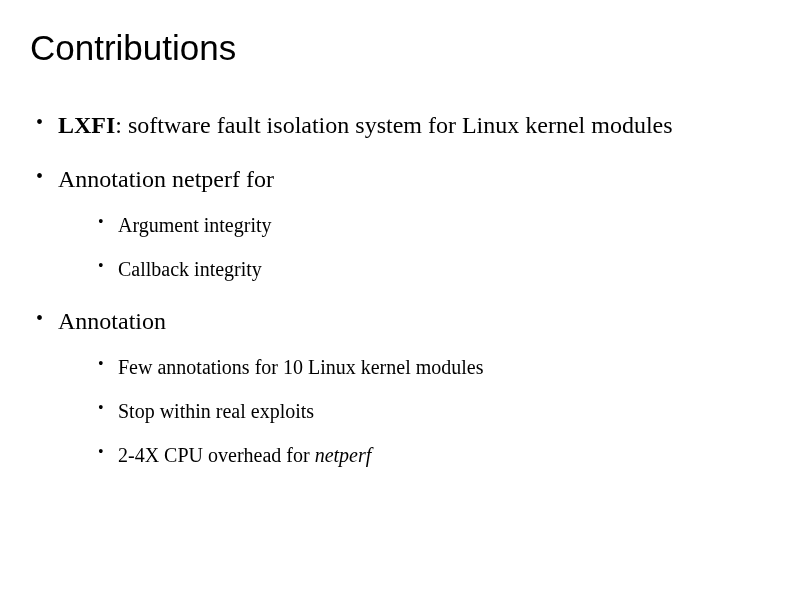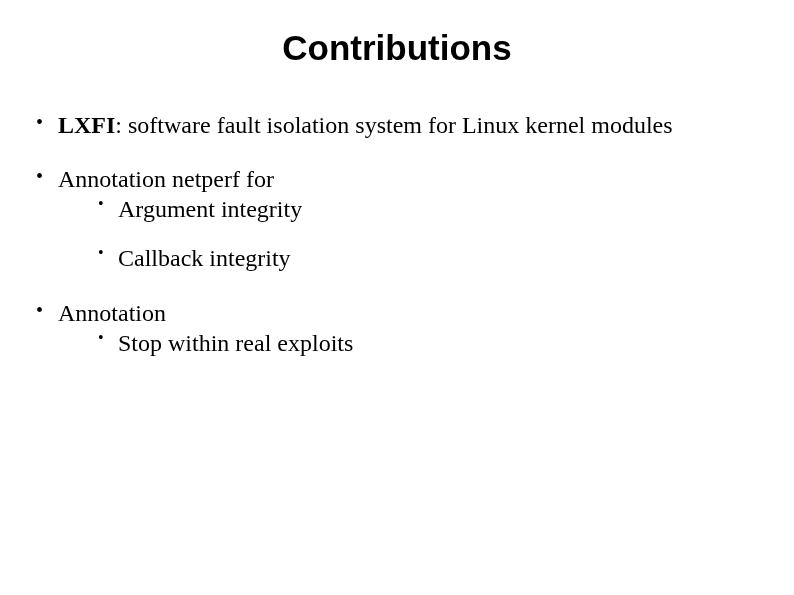--- a/index.html
+++ b/index.html
@@ -9,23 +9,23 @@
     }
     body {
       width: 794px;
       height: 595px;
       background: #ffffff;
       font-family: Arial, Helvetica, sans-serif;
       color: #000000;
       padding: 28px 30px;
     }
     .title {
-      text-align: center;
+      text-align: left;
       font-size: 35px;
-      font-weight: bold;
+      font-weight: normal;
       margin-bottom: 42px;
     }
     .bullet-list {
       list-style: none;
       font-family: Liberation Serif, serif;
     }
     .bullet-item-l1 {
       font-size: 24px;
       position: relative;
       padding-left: 28px;
@@ -33,23 +33,24 @@
       line-height: 1.25;
     }
     .bullet-item-l1::before {
       content: "•";
       position: absolute;
       left: 6px;
       top: 0;
       font-size: 20px;
     }
     .bullet-item-l2 {
-      font-size: 24px;
+      font-size: 20px;
       position: relative;
       padding-left: 60px;
+      margin-top: 18px;
       margin-bottom: 18px;
       line-height: 1.3;
     }
     .bullet-item-l2::before {
       content: "•";
       position: absolute;
       left: 40px;
       top: 0;
       font-size: 16px;
     }
@@ -75,17 +76,21 @@
     <span>Annotation netperf for</span>
     <ul class="bullet-list">
       <li class="bullet-item-l2">Argument integrity</li>
       <li class="bullet-item-l2">Callback integrity</li>
     </ul>
   </li>
 
   <li class="bullet-item-l1">
     <span>Annotation</span>
     <ul class="bullet-list">
+      <li class="bullet-item-l2">Few annotations for 10 Linux kernel modules</li>
       <li class="bullet-item-l2">Stop within real exploits</li>
+      <li class="bullet-item-l2">
+        <span>2-4X CPU overhead for </span><span class="italic">netperf</span>
+      </li>
     </ul>
   </li>
 
 </ul>
 
 </body></html>

